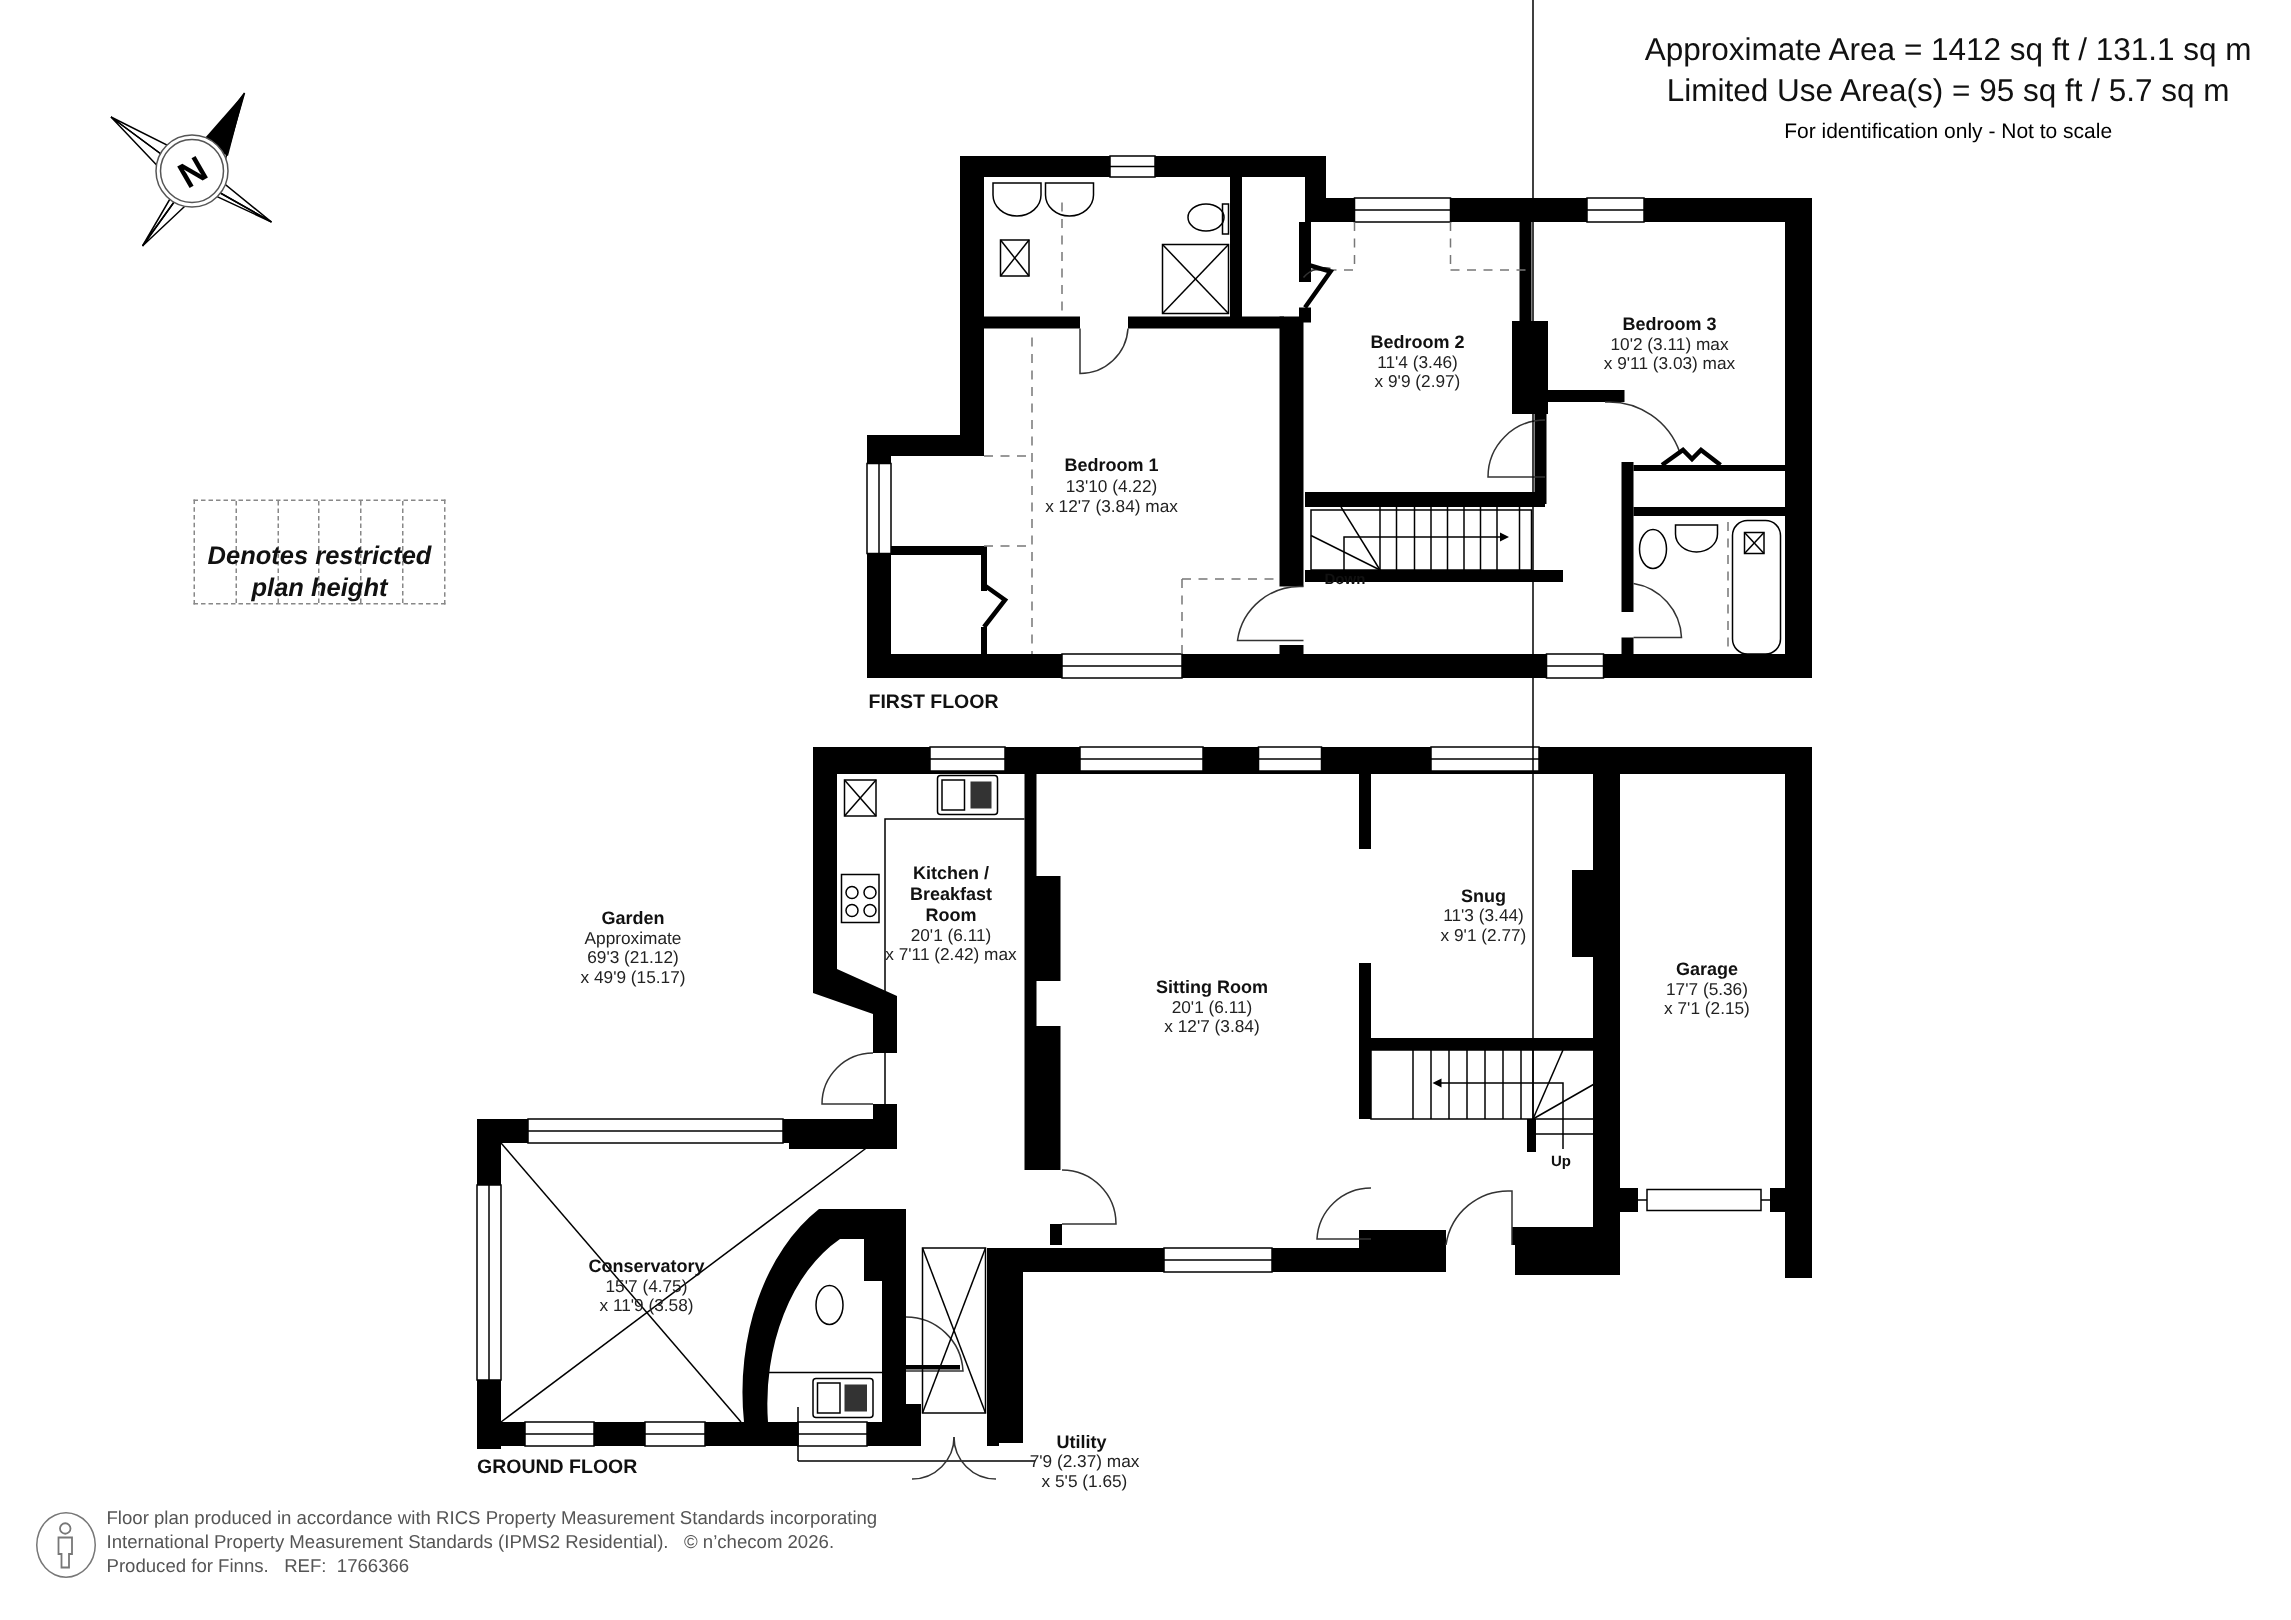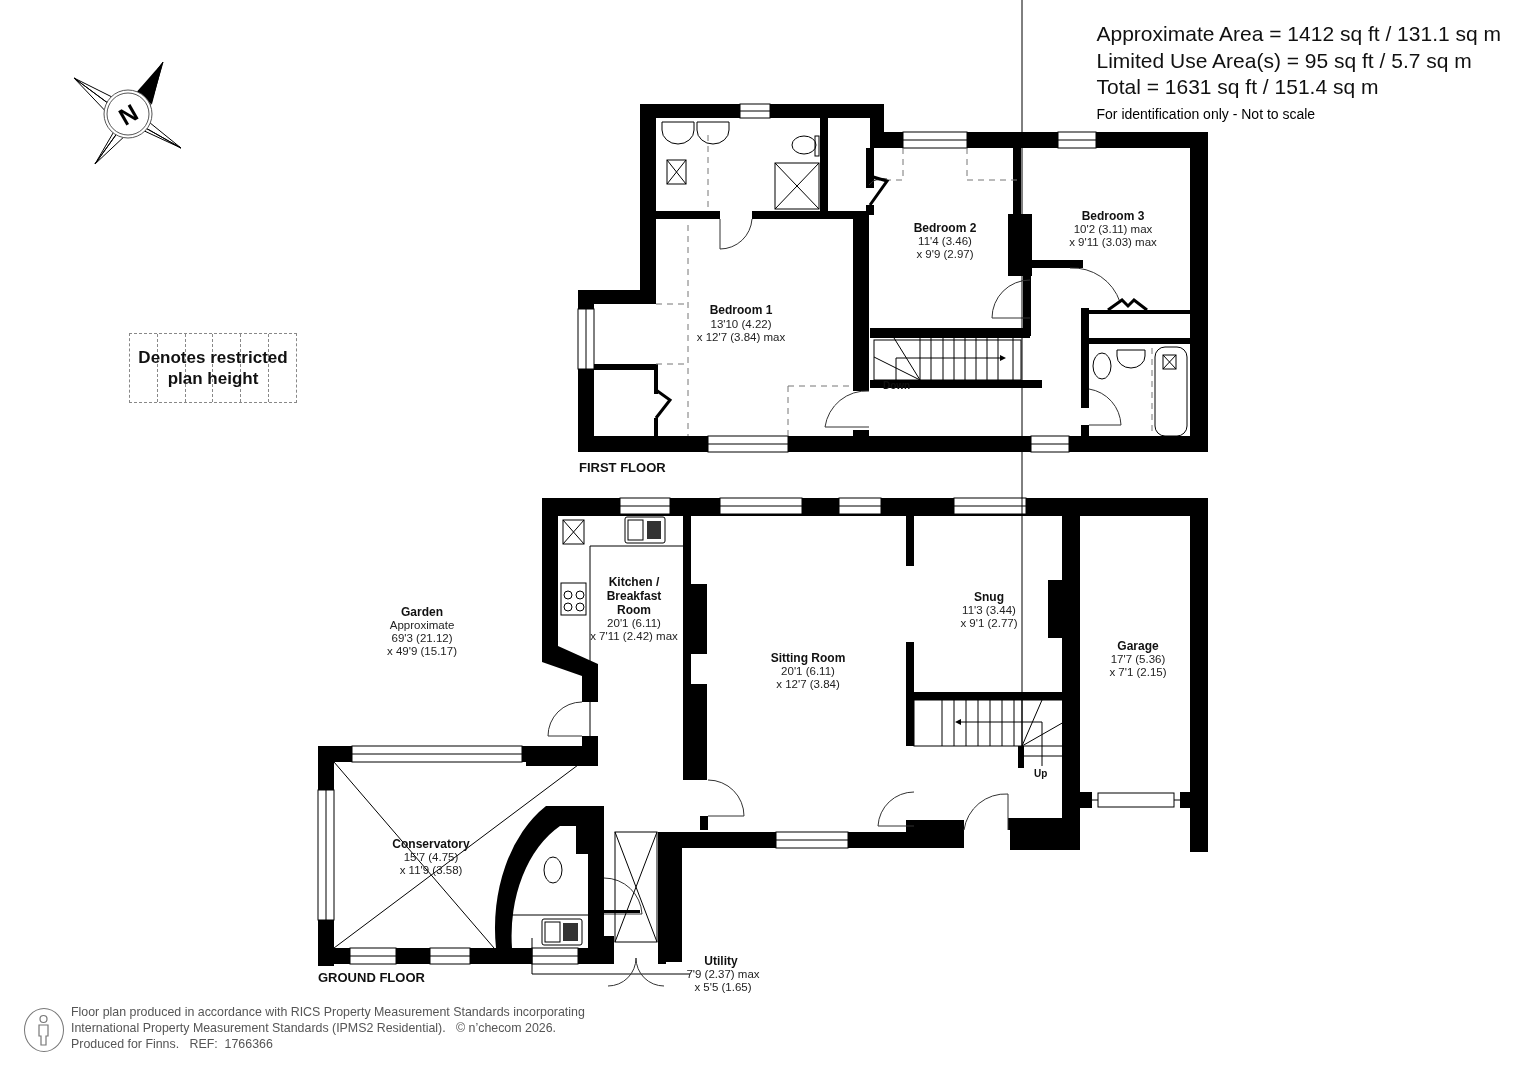--- a/index.html
+++ b/index.html
@@ -11,31 +11,31 @@
   .thin { fill: none; stroke: #000; stroke-width: 1; }
   .thinfill { fill: #fff; stroke: #000; stroke-width: 1; }
   .dash { fill: none; stroke: #777; stroke-width: 1; stroke-dasharray: 6 5; }
   .door { fill: none; stroke: #333; stroke-width: 1; }
   .doorleaf { fill: none; stroke: #000; stroke-width: 3; }
   .room-name { font-family: "Liberation Sans", sans-serif; font-weight: bold; font-size: 12px; fill: #111; text-anchor: middle; }
   .room-dim { font-family: "Liberation Sans", sans-serif; font-size: 11.5px; fill: #222; text-anchor: middle; }
   .floor-label { font-family: "Liberation Sans", sans-serif; font-weight: bold; font-size: 13px; fill: #111; }
   .small-label { font-family: "Liberation Sans", sans-serif; font-weight: bold; font-size: 10px; fill: #111; }
 
-  .areas { position: absolute; right: 26px; top: 21px; text-align: left; }
+  .areas { position: absolute; right: 26px; top: 21px; text-align: center; }
   .areas .line { font-size: 21px; line-height: 26.5px; color: #111; white-space: nowrap; }
   .areas .note { font-size: 14px; margin-top: 5px; color: #000000; }
 
   .legend { position: absolute; left: 129px; top: 333px; width: 168px; height: 70px;
             border: 1px dashed #888; box-sizing: border-box; }
   .legend .cols { position: absolute; inset: 0; display: flex; }
   .legend .cols span { flex: 1; border-right: 1px dashed #888; }
   .legend .cols span:last-child { border-right: none; }
-  .legend .txt { position: absolute; inset: 0; display: flex; align-items: center; justify-content: center;
-                 text-align: center; font-weight: bold; font-size: 17px; line-height: 21px; color: #111; }
+  .legend .txt { position: absolute; inset: 0; display: flex; align-items: flex-end; justify-content: center;
+                 text-align: center; font-weight: bold; font-size: 17px; line-height: 21px; color: #111; font-style: italic; }
 
   .footer { position: absolute; left: 24px; top: 1004px; display: flex; align-items: flex-end; }
   .footer .person { width: 40px; height: 44px; border: 1.5px solid #777; border-radius: 50%; box-sizing: border-box;
                     position: relative; margin-right: 7px; }
   .footer .lines { font-size: 12.4px; line-height: 16px; color: #555; }
 </style>
 </head>
 <body>
 
 <svg id="plan" viewBox="0 0 1527 1080" xmlns="http://www.w3.org/2000/svg">
@@ -324,21 +324,20 @@
     <text class="room-name" x="422" y="616">Garden</text>
     <text class="room-dim" x="422" y="629">Approximate</text>
     <text class="room-dim" x="422" y="642">69'3 (21.12)</text>
     <text class="room-dim" x="422" y="655">x 49'9 (15.17)</text>
   </g>
 </svg>
 
 <div class="areas">
   <div class="line">Approximate Area = 1412 sq ft / 131.1 sq m</div>
   <div class="line">Limited Use Area(s) = 95 sq ft / 5.7 sq m</div>
-  <div class="line">Total = 1631 sq ft / 151.4 sq m</div>
   <div class="note">For identification only - Not to scale</div>
 </div>
 
 <div class="legend">
   <div class="cols">
       <span></span>
       <span></span>
       <span></span>
       <span></span>
       <span></span>

